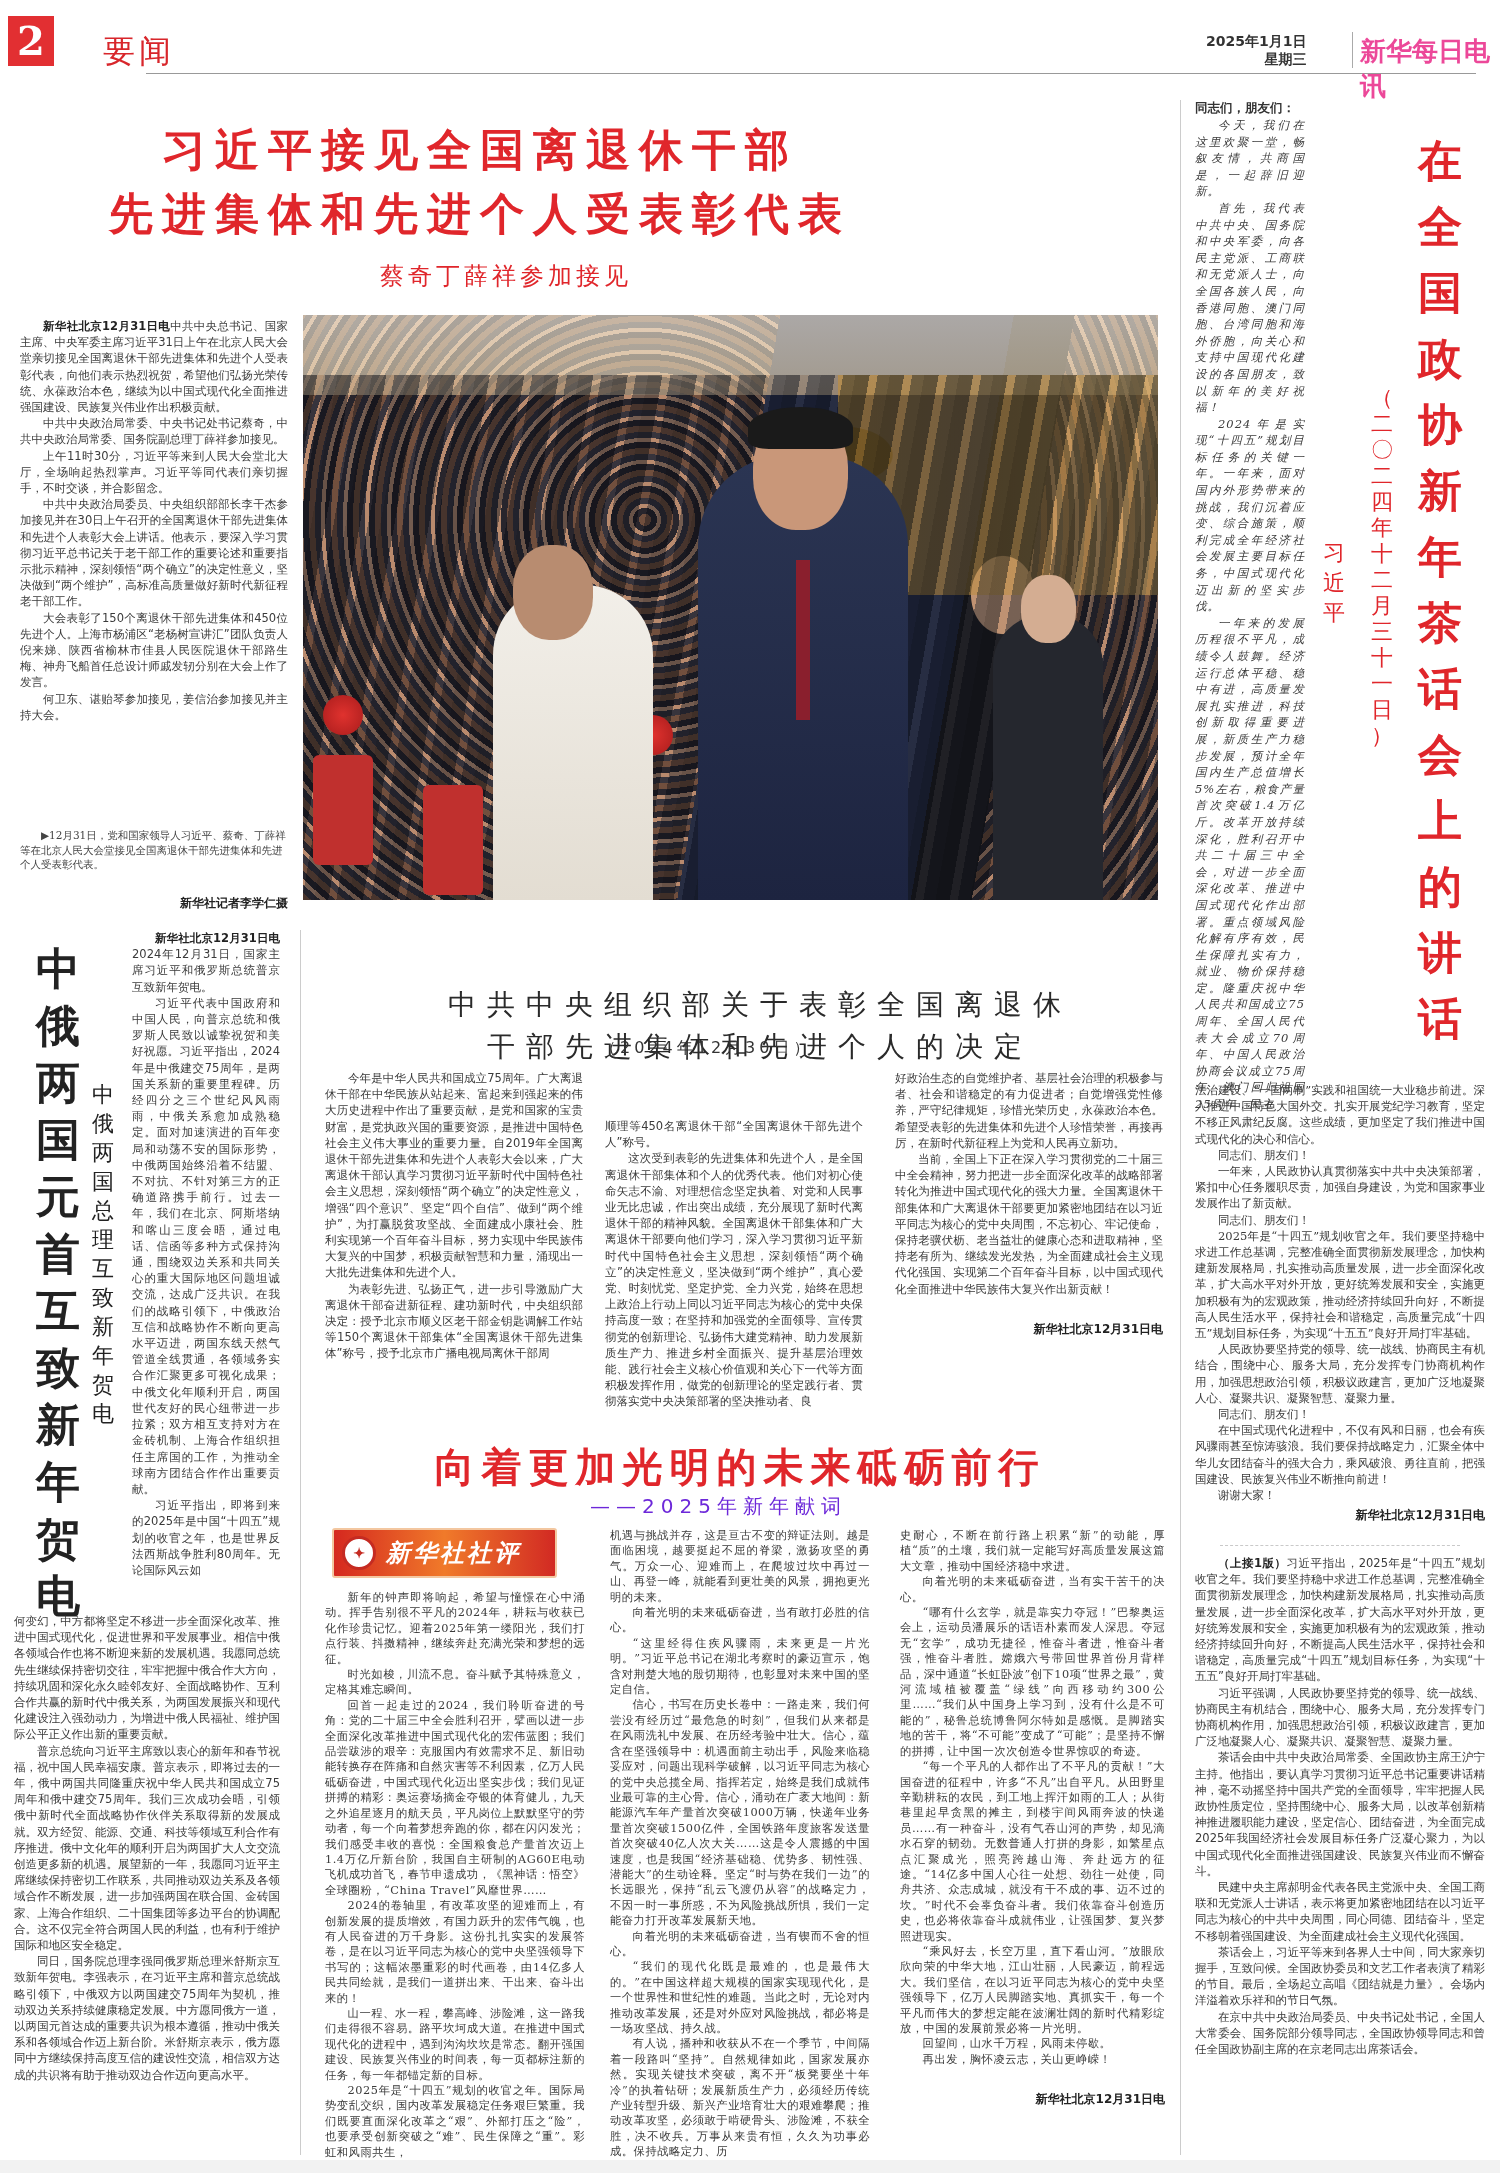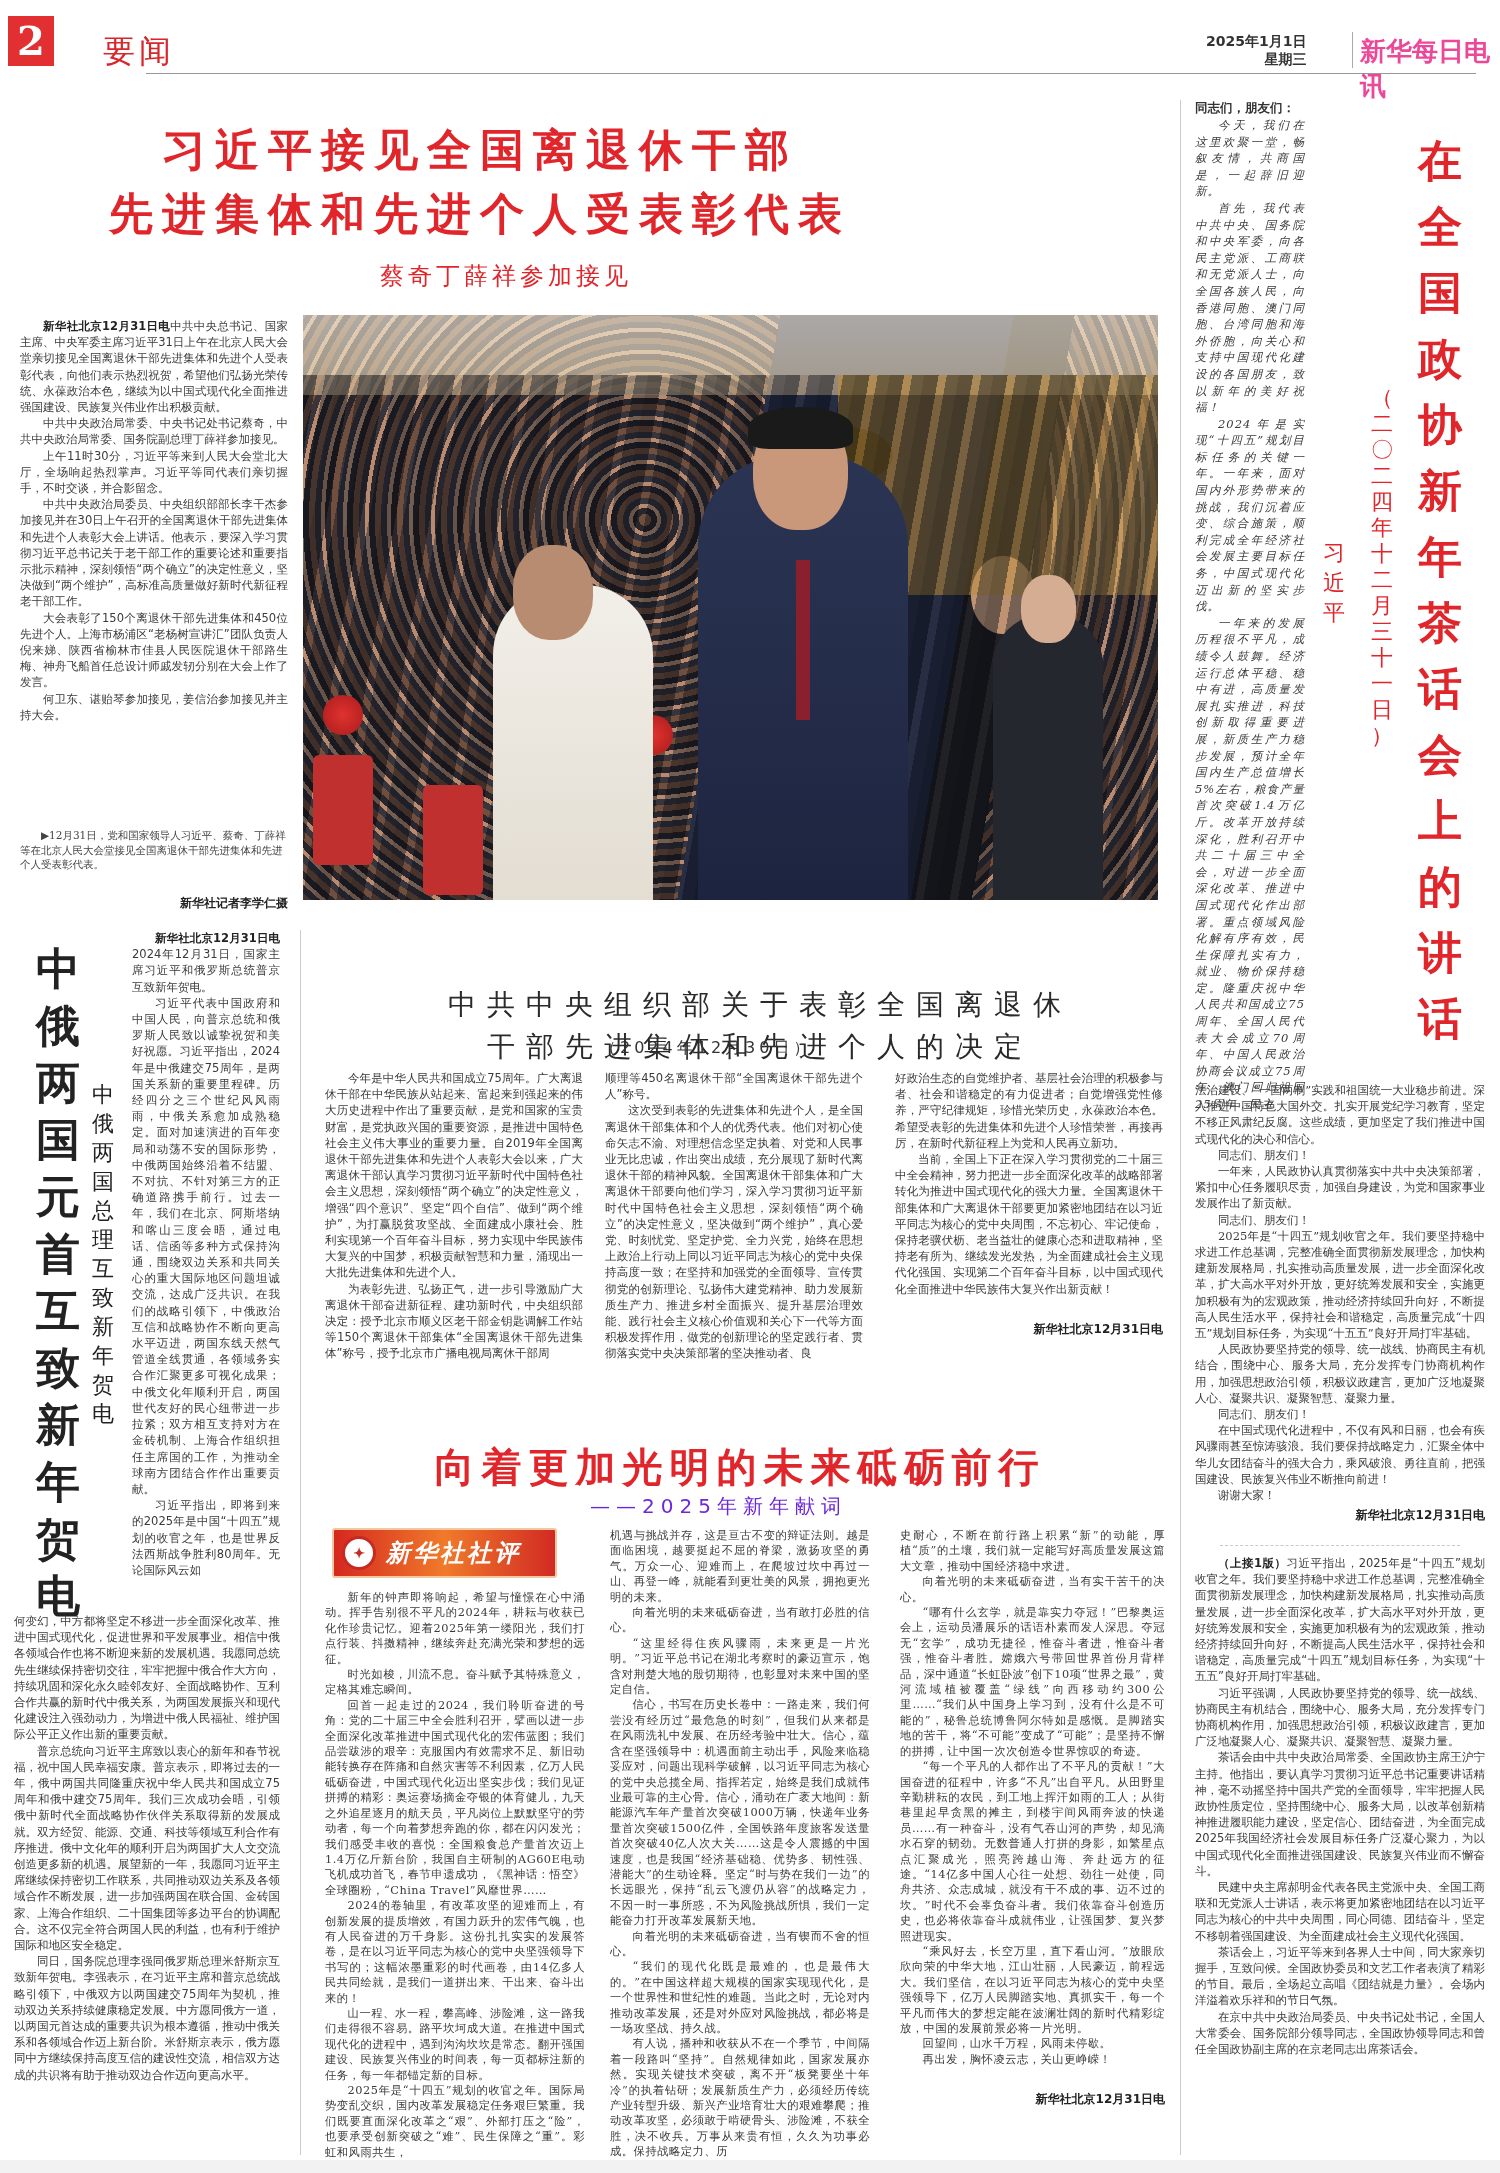--- a/index.html
+++ b/index.html
@@ -240,21 +240,21 @@
 
 <div class="abs dec-title">
   <div>中共中央组织部关于表彰全国离退休</div>
   <div>干部先进集体和先进个人的决定</div>
 </div>
 <div class="abs dec-date">（2024年12月30日）</div>
 <div class="abs dec-col body-text" style="left:325px;">
   <p>今年是中华人民共和国成立75周年。广大离退休干部在中华民族从站起来、富起来到强起来的伟大历史进程中作出了重要贡献，是党和国家的宝贵财富，是党执政兴国的重要资源，是推进中国特色社会主义伟大事业的重要力量。自2019年全国离退休干部先进集体和先进个人表彰大会以来，广大离退休干部认真学习贯彻习近平新时代中国特色社会主义思想，深刻领悟“两个确立”的决定性意义，增强“四个意识”、坚定“四个自信”、做到“两个维护”，为打赢脱贫攻坚战、全面建成小康社会、胜利实现第一个百年奋斗目标，努力实现中华民族伟大复兴的中国梦，积极贡献智慧和力量，涌现出一大批先进集体和先进个人。</p>
   <p>为表彰先进、弘扬正气，进一步引导激励广大离退休干部奋进新征程、建功新时代，中央组织部决定：授予北京市顺义区老干部金钥匙调解工作站等150个离退休干部集体“全国离退休干部先进集体”称号，授予北京市广播电视局离休干部周</p>
 </div>
-<div class="abs dec-col body-text" style="left:605px;">
+<div class="abs dec-col body-text" style="left:605px;margin-top:48px;">
   <p class="noind">顺理等450名离退休干部“全国离退休干部先进个人”称号。</p>
   <p>这次受到表彰的先进集体和先进个人，是全国离退休干部集体和个人的优秀代表。他们对初心使命矢志不渝、对理想信念坚定执着、对党和人民事业无比忠诚，作出突出成绩，充分展现了新时代离退休干部的精神风貌。全国离退休干部集体和广大离退休干部要向他们学习，深入学习贯彻习近平新时代中国特色社会主义思想，深刻领悟“两个确立”的决定性意义，坚决做到“两个维护”，真心爱党、时刻忧党、坚定护党、全力兴党，始终在思想上政治上行动上同以习近平同志为核心的党中央保持高度一致；在坚持和加强党的全面领导、宣传贯彻党的创新理论、弘扬伟大建党精神、助力发展新质生产力、推进乡村全面振兴、提升基层治理效能、践行社会主义核心价值观和关心下一代等方面积极发挥作用，做党的创新理论的坚定践行者、贯彻落实党中央决策部署的坚决推动者、良</p>
 </div>
 <div class="abs dec-col body-text" style="left:895px;width:268px;">
   <p class="noind">好政治生态的自觉维护者、基层社会治理的积极参与者、社会和谐稳定的有力促进者；自觉增强党性修养，严守纪律规矩，珍惜光荣历史，永葆政治本色。希望受表彰的先进集体和先进个人珍惜荣誉，再接再厉，在新时代新征程上为党和人民再立新功。</p>
   <p>当前，全国上下正在深入学习贯彻党的二十届三中全会精神，努力把进一步全面深化改革的战略部署转化为推进中国式现代化的强大力量。全国离退休干部集体和广大离退休干部要更加紧密地团结在以习近平同志为核心的党中央周围，不忘初心、牢记使命，保持老骥伏枥、老当益壮的健康心态和进取精神，坚持老有所为、继续发光发热，为全面建成社会主义现代化强国、实现第二个百年奋斗目标，以中国式现代化全面推进中华民族伟大复兴作出新贡献！</p>
   <div class="byline">新华社北京12月31日电</div>
 </div>
 
 <div class="abs ed-title">向着更加光明的未来砥砺前行</div>

